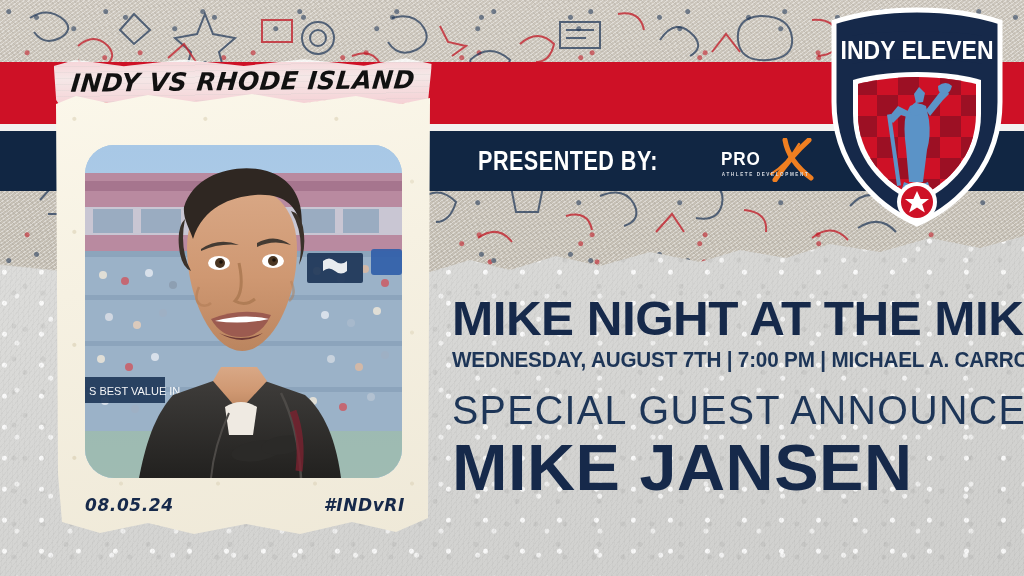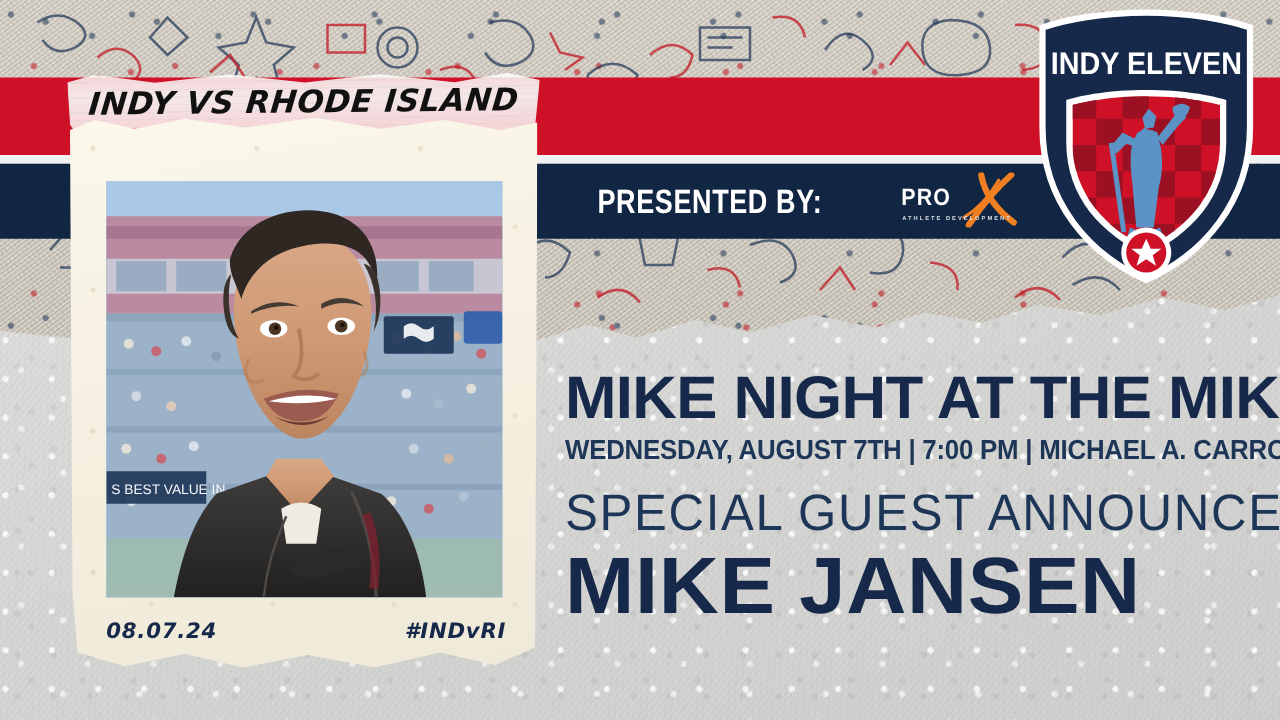--- a/index.html
+++ b/index.html
@@ -133,20 +133,21 @@
     position:absolute;inset:0;
     background:
       radial-gradient(circle at 14% 22%, rgba(170,150,100,.22) 0 1.5px, transparent 2.5px),
       radial-gradient(circle at 67% 58%, rgba(170,150,100,.16) 0 1.5px, transparent 2.5px),
       radial-gradient(circle at 38% 84%, rgba(170,150,100,.18) 0 1.5px, transparent 2.5px);
     background-size:131px 113px,97px 151px,167px 97px;
   }
   .photo{
     position:absolute;left:29px;top:51px;width:317px;height:333px;overflow:hidden;
     background:#9fc0dd;
+    border-radius:29px;
   }
   .caption{
     position:absolute;left:29px;top:396px;width:320px;height:30px;
     display:flex;justify-content:space-between;align-items:center;
   }
   .caption span{
     font-family:"DejaVu Sans", sans-serif;
     font-weight:700;font-style:italic;font-size:17px;letter-spacing:.6px;color:#16294a;
   }
 
@@ -404,21 +405,21 @@
           <path d="M206 136 q6 14 -2 20" fill="none" stroke="#b07d56" stroke-width="2.5" opacity="0.5"></path>
           <ellipse cx="172" cy="306" rx="26" ry="10" fill="#2b2a28" transform="rotate(-9 172 306)"></ellipse>
           <ellipse cx="198" cy="300" rx="22" ry="9" fill="#2b2a28" transform="rotate(-9 198 300)"></ellipse>
           <path d="M196 248 C206 268 214 294 216 333" fill="none" stroke="#4d4a47" stroke-width="2.5"></path>
           <path d="M144 268 C134 290 128 312 126 333" fill="none" stroke="#4d4a47" stroke-width="2"></path>
           <path d="M208 266 q10 26 6 60" fill="none" stroke="#7b2230" stroke-width="7" opacity="0.8"></path>
         </g>
       </svg>
     </div>
     <div class="caption">
-      <span>08.07.24</span>
+      <span>08.05.24</span>
       <span>#INDvRI</span>
     </div>
   </div>
 
   <div class="rightblock">
     <div class="ln-title">MIKE NIGHT AT THE MIKE</div>
     <div class="ln-sub">WEDNESDAY, AUGUST 7TH | 7:00 PM | MICHAEL A. CARROLL STADIUM</div>
     <div class="ln-special">SPECIAL GUEST ANNOUNCER</div>
     <div class="ln-name">MIKE JANSEN</div>
   </div>

